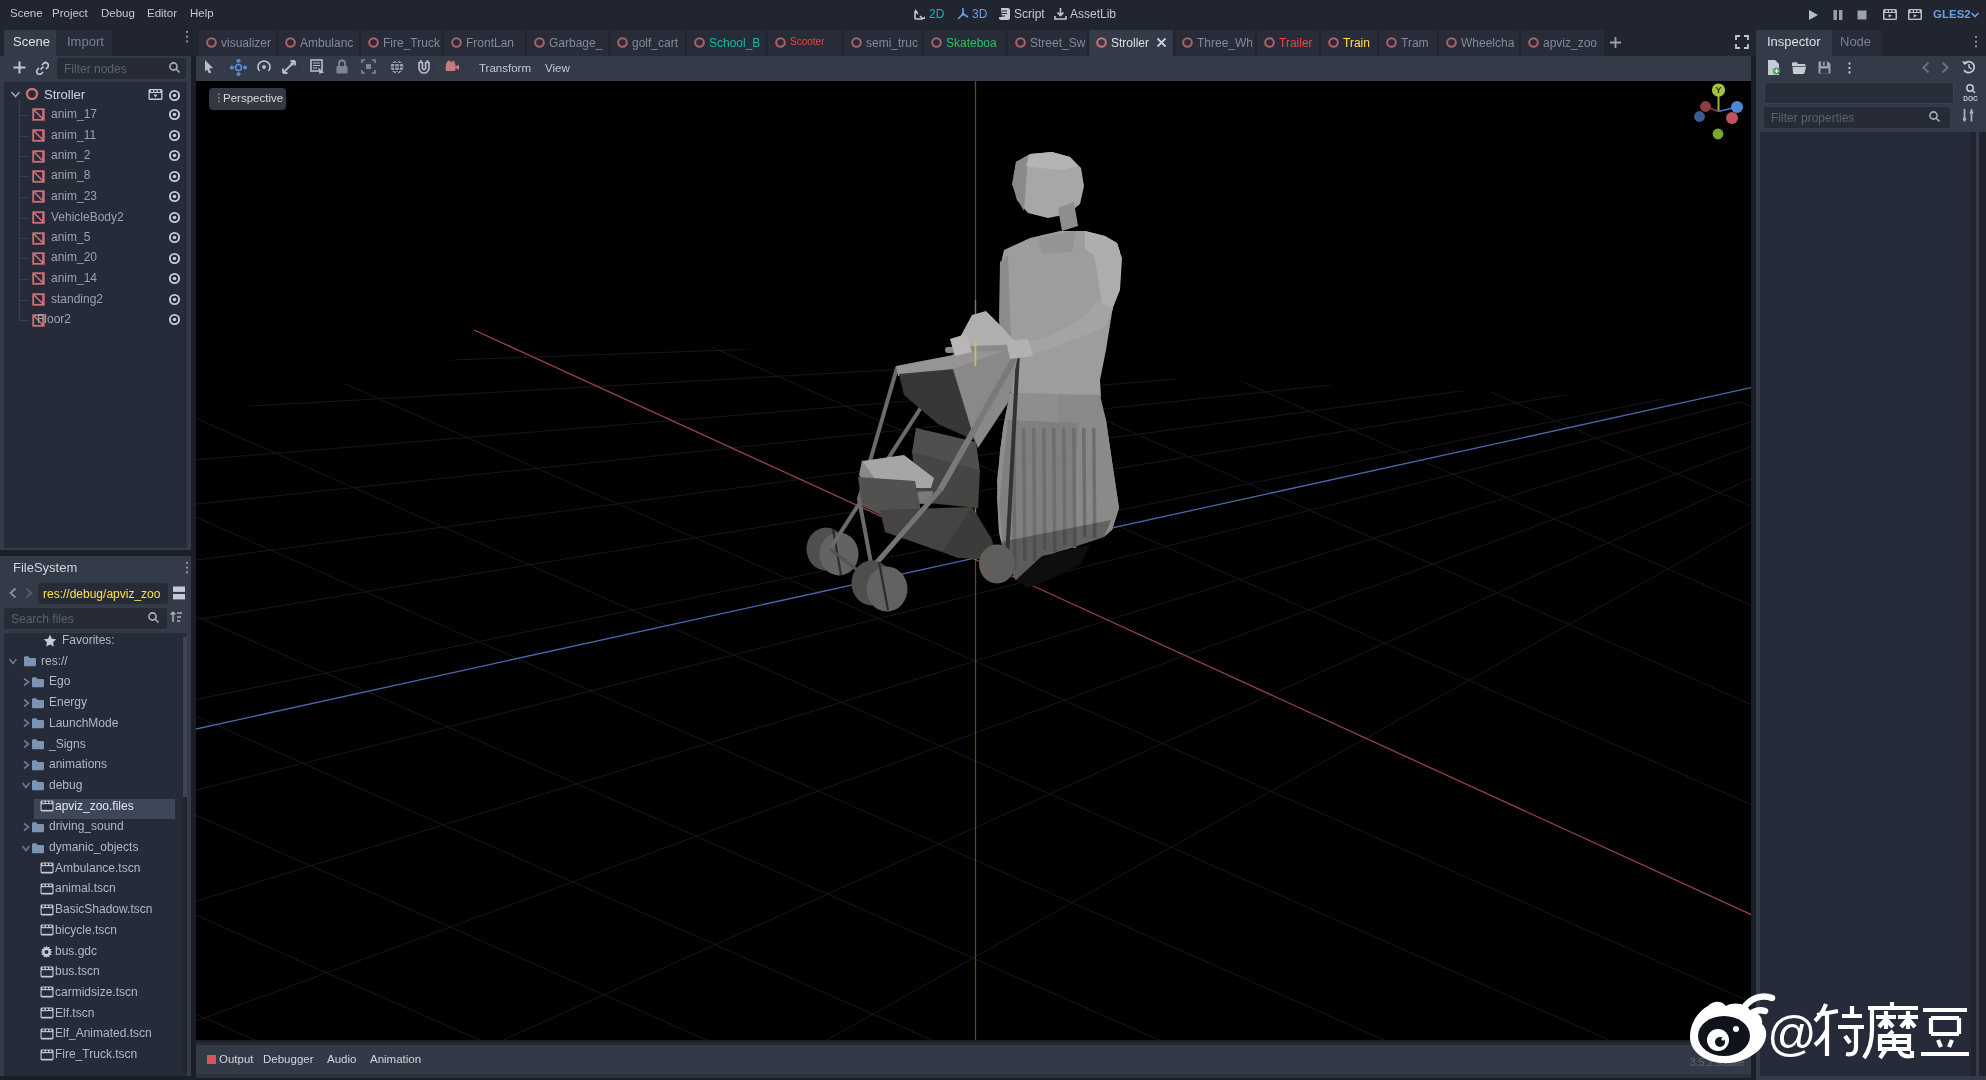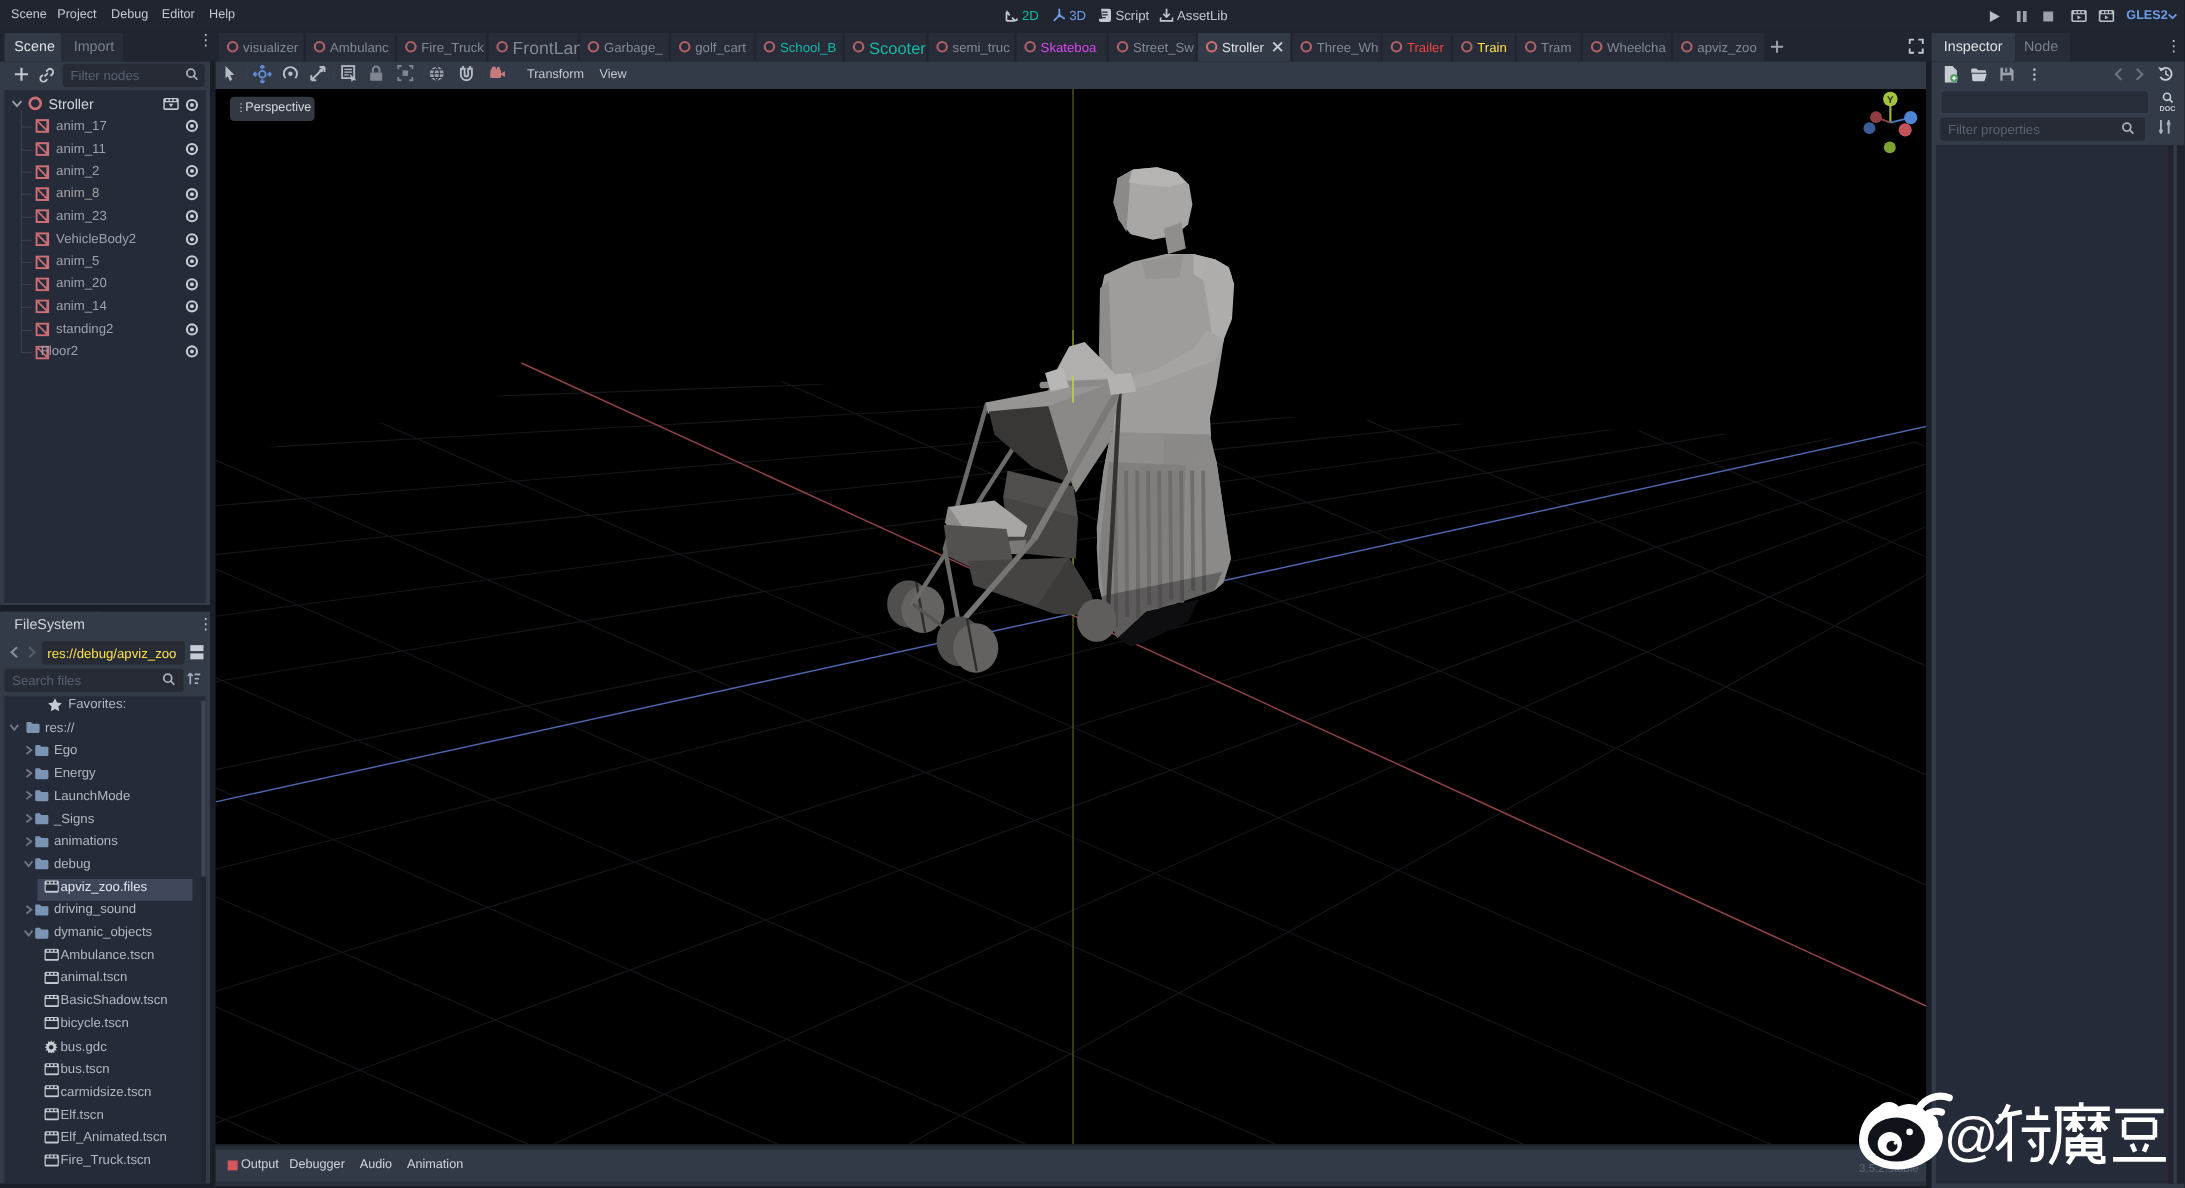--- a/index.html
+++ b/index.html
@@ -79,51 +79,51 @@
 <div class="txt" style="left:300px;top:36px;font-size:12px;color:#828a98">Ambulanc</div>
 <div class="a" style="left:361px;top:30px;width:81px;height:26px;background:#272c38"></div>
 <svg class="a" style="left:367px;top:36px" width="13" height="13" viewBox="0 0 13 13">
     <circle cx="6.5" cy="6.5" r="4.3" fill="none" stroke="#b06067" stroke-width="2"></circle>
   </svg>
 <div class="txt" style="left:383px;top:36px;font-size:12px;color:#828a98">Fire_Truck</div>
 <div class="a" style="left:444px;top:30px;width:81px;height:26px;background:#272c38"></div>
 <svg class="a" style="left:450px;top:36px" width="13" height="13" viewBox="0 0 13 13">
     <circle cx="6.5" cy="6.5" r="4.3" fill="none" stroke="#b06067" stroke-width="2"></circle>
   </svg>
-<div class="txt" style="left:466px;top:36px;font-size:16px;color:#828a98">FrontLan</div>
+<div class="txt" style="left:466px;top:36px;font-size:12px;color:#828a98">FrontLan</div>
 <div class="a" style="left:527px;top:30px;width:81px;height:26px;background:#272c38"></div>
 <svg class="a" style="left:533px;top:36px" width="13" height="13" viewBox="0 0 13 13">
     <circle cx="6.5" cy="6.5" r="4.3" fill="none" stroke="#b06067" stroke-width="2"></circle>
   </svg>
 <div class="txt" style="left:549px;top:36px;font-size:12px;color:#828a98">Garbage_</div>
 <div class="a" style="left:610px;top:30px;width:75px;height:26px;background:#272c38"></div>
 <svg class="a" style="left:616px;top:36px" width="13" height="13" viewBox="0 0 13 13">
     <circle cx="6.5" cy="6.5" r="4.3" fill="none" stroke="#b06067" stroke-width="2"></circle>
   </svg>
 <div class="txt" style="left:632px;top:36px;font-size:12px;color:#828a98">golf_cart</div>
 <div class="a" style="left:687px;top:30px;width:79px;height:26px;background:#272c38"></div>
 <svg class="a" style="left:693px;top:36px" width="13" height="13" viewBox="0 0 13 13">
     <circle cx="6.5" cy="6.5" r="4.3" fill="none" stroke="#b06067" stroke-width="2"></circle>
   </svg>
 <div class="txt" style="left:709px;top:36px;font-size:12px;color:#14b8a6">School_B</div>
 <div class="a" style="left:768px;top:30px;width:74px;height:26px;background:#272c38"></div>
 <svg class="a" style="left:774px;top:36px" width="13" height="13" viewBox="0 0 13 13">
     <circle cx="6.5" cy="6.5" r="4.3" fill="none" stroke="#b06067" stroke-width="2"></circle>
   </svg>
-<div class="txt" style="left:790px;top:36px;font-size:15px;color:#14b8a6">Scooter</div>
+<div class="txt" style="left:790px;top:36px;font-size:10px;color:#ef4444">Scooter</div>
 <div class="a" style="left:844px;top:30px;width:78px;height:26px;background:#272c38"></div>
 <svg class="a" style="left:850px;top:36px" width="13" height="13" viewBox="0 0 13 13">
     <circle cx="6.5" cy="6.5" r="4.3" fill="none" stroke="#b06067" stroke-width="2"></circle>
   </svg>
 <div class="txt" style="left:866px;top:36px;font-size:12px;color:#828a98">semi_truc</div>
 <div class="a" style="left:924px;top:30px;width:82px;height:26px;background:#272c38"></div>
 <svg class="a" style="left:930px;top:36px" width="13" height="13" viewBox="0 0 13 13">
     <circle cx="6.5" cy="6.5" r="4.3" fill="none" stroke="#b06067" stroke-width="2"></circle>
   </svg>
-<div class="txt" style="left:946px;top:36px;font-size:12px;color:#d946ef">Skateboa</div>
+<div class="txt" style="left:946px;top:36px;font-size:12px;color:#22c55e">Skateboa</div>
 <div class="a" style="left:1008px;top:30px;width:79px;height:26px;background:#272c38"></div>
 <svg class="a" style="left:1014px;top:36px" width="13" height="13" viewBox="0 0 13 13">
     <circle cx="6.5" cy="6.5" r="4.3" fill="none" stroke="#b06067" stroke-width="2"></circle>
   </svg>
 <div class="txt" style="left:1030px;top:36px;font-size:12px;color:#828a98">Street_Sw</div>
 <div class="a" style="left:1089px;top:30px;width:84px;height:26px;background:#333a48"></div>
 <svg class="a" style="left:1095px;top:36px" width="13" height="13" viewBox="0 0 13 13">
     <circle cx="6.5" cy="6.5" r="4.3" fill="none" stroke="#cf6f75" stroke-width="2"></circle>
   </svg>
 <div class="txt" style="left:1111px;top:36px;font-size:12px;color:#dde0e5">Stroller</div>

